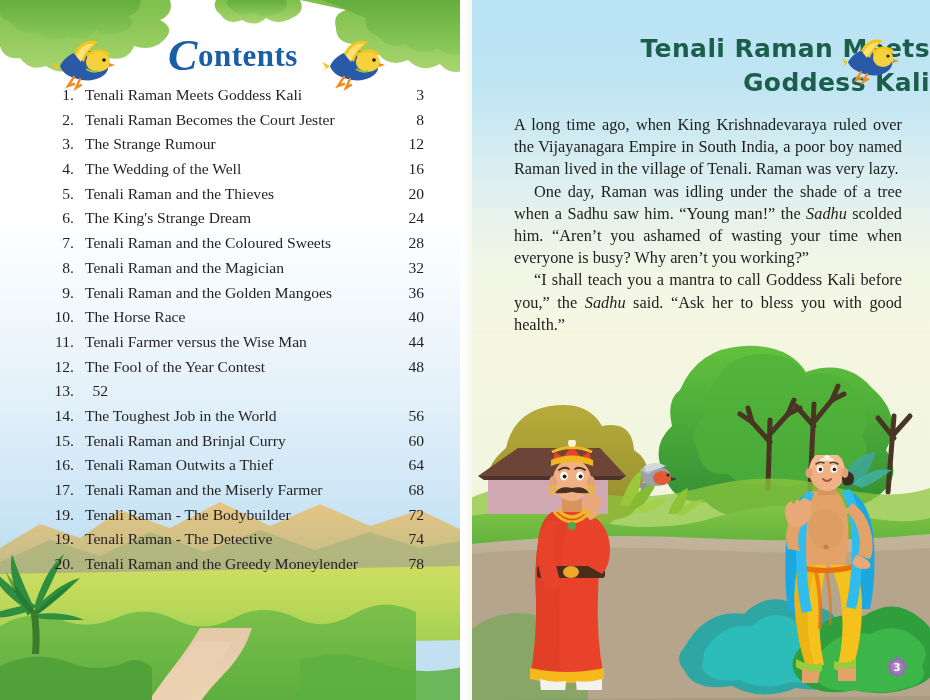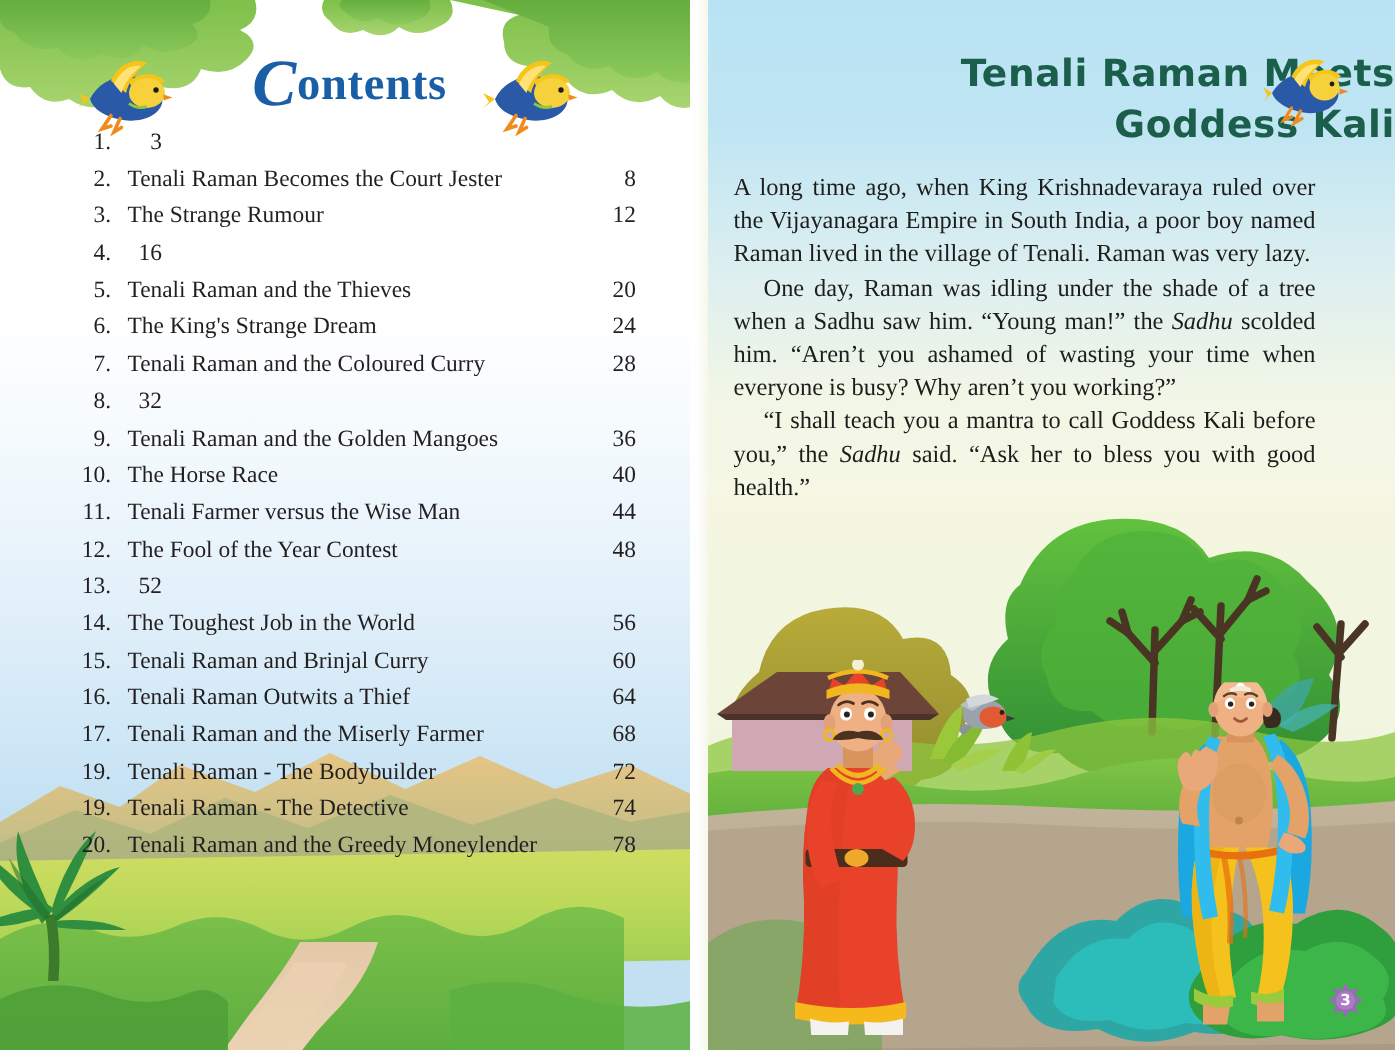--- a/index.html
+++ b/index.html
@@ -76,21 +76,21 @@
     text-align: right;
     font-family: "DejaVu Sans", sans-serif;
     font-weight: bold;
     font-size: 25px;
     line-height: 34px;
     color: #1b5e4b;
     letter-spacing: 0.4px;
     z-index: 8;
   }
   #story-body {
-    position: absolute; left: 19px; top: 114px; width: 388px;
+    position: absolute; left: 44px; top: 114px; width: 388px;
     z-index: 8;
     font-family: "Liberation Serif", serif;
     font-size: 16.3px;
     line-height: 22.2px;
     color: #1d1d1b;
     text-align: justify;
   }
   #story-body p { text-indent: 0; margin: 0; }
   #story-body p + p { text-indent: 20px; }
   #story-body i { }
@@ -226,53 +226,56 @@
       </svg>
     </div>
 
     <div id="contents-title">
       <span class="cap">C</span><span>ontents</span>
     </div>
 
     <div id="toc">
         <div class="toc-row">
           <span class="toc-num">1.</span>
+          <span class="toc-label">Tenali Raman Meets Goddess Kali</span>
           <span class="toc-page">3</span>
         </div>
         <div class="toc-row">
           <span class="toc-num">2.</span>
           <span class="toc-label">Tenali Raman Becomes the Court Jester</span>
           <span class="toc-page">8</span>
         </div>
         <div class="toc-row">
           <span class="toc-num">3.</span>
           <span class="toc-label">The Strange Rumour</span>
           <span class="toc-page">12</span>
         </div>
         <div class="toc-row">
           <span class="toc-num">4.</span>
+          <span class="toc-label">The Wedding of the Well</span>
           <span class="toc-page">16</span>
         </div>
         <div class="toc-row">
           <span class="toc-num">5.</span>
           <span class="toc-label">Tenali Raman and the Thieves</span>
           <span class="toc-page">20</span>
         </div>
         <div class="toc-row">
           <span class="toc-num">6.</span>
           <span class="toc-label">The King's Strange Dream</span>
           <span class="toc-page">24</span>
         </div>
         <div class="toc-row">
           <span class="toc-num">7.</span>
-          <span class="toc-label">Tenali Raman and the Coloured Curry</span>
+          <span class="toc-label">Tenali Raman and the Coloured Sweets</span>
           <span class="toc-page">28</span>
         </div>
         <div class="toc-row">
           <span class="toc-num">8.</span>
+          <span class="toc-label">Tenali Raman and the Magician</span>
           <span class="toc-page">32</span>
         </div>
         <div class="toc-row">
           <span class="toc-num">9.</span>
           <span class="toc-label">Tenali Raman and the Golden Mangoes</span>
           <span class="toc-page">36</span>
         </div>
         <div class="toc-row">
           <span class="toc-num">10.</span>
           <span class="toc-label">The Horse Race</span>

